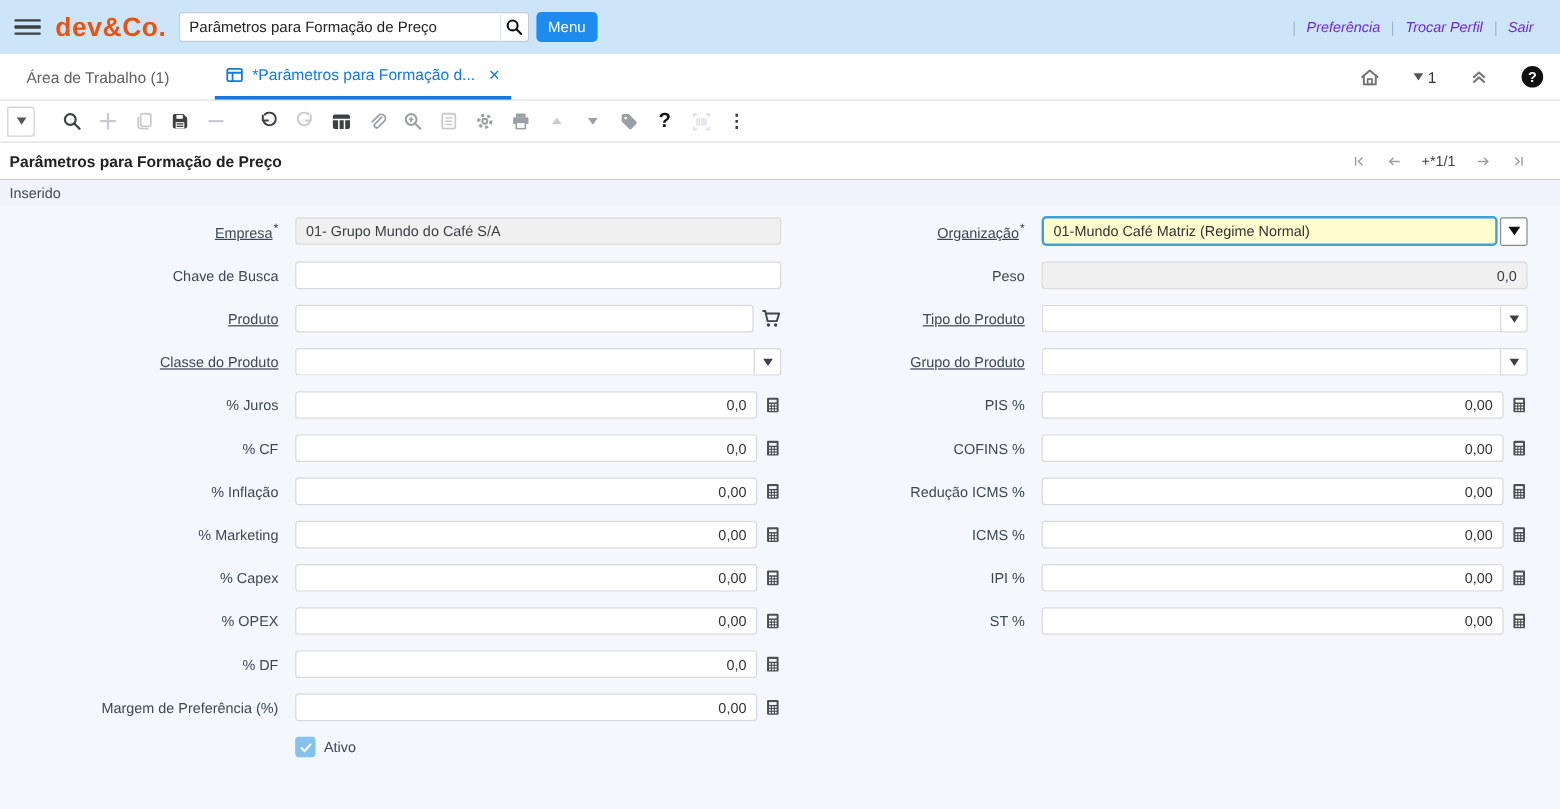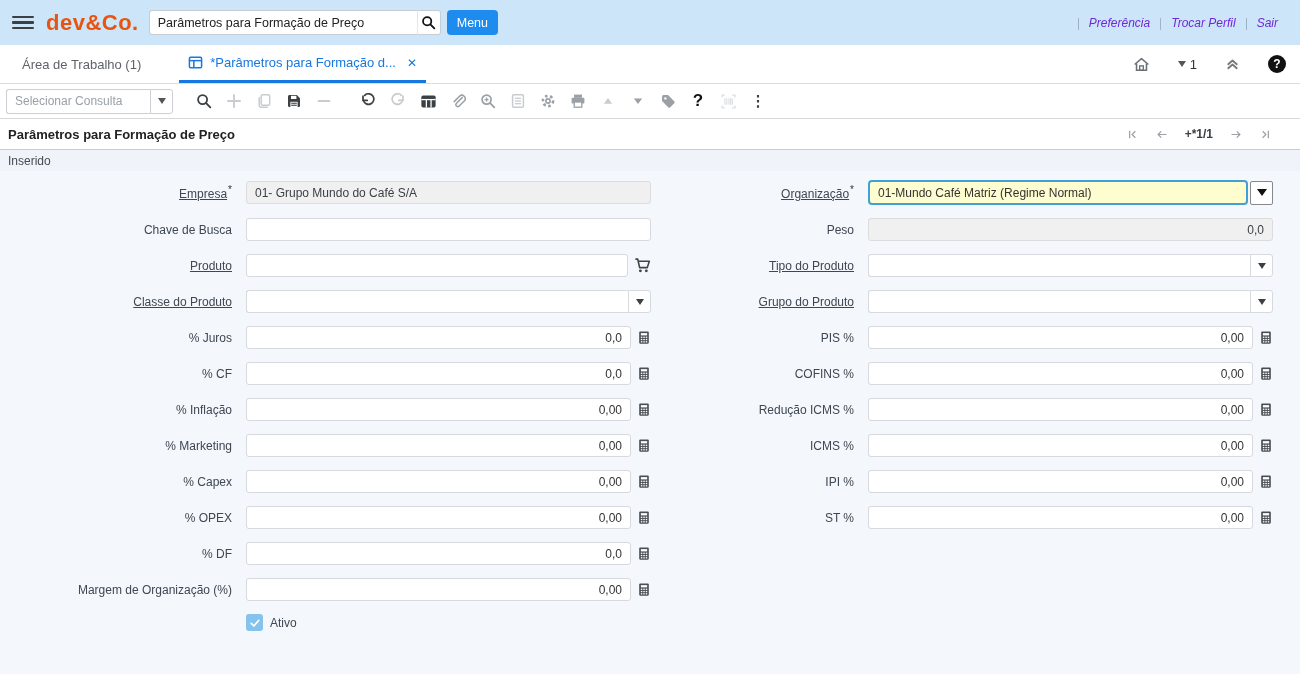--- a/index.html
+++ b/index.html
@@ -40,21 +40,21 @@
   .query-arrow { width:23px; height:25px; border:1px solid #ccd0d4; border-radius:0 3px 3px 0; background:#fff; display:flex; align-items:center; justify-content:center; cursor:pointer; }
   .tbtn { width:30px; height:28px; background:transparent; border:none; display:flex; align-items:center; justify-content:center; cursor:pointer; }
   .c-dark { color:#3c4043; } .c-med { color:#9aa0a6; } .c-light { color:#c8ccd0; } .c-xlight { color:#dcdfe2; }
   .qmark { font-size:17px; font-weight:bold; color:#111; }
   .dots { font-size:15px; font-weight:bold; color:#3c4043; letter-spacing:0; }
   .gapL { margin-left:14px; }
 
   
   .titlebar { height:31px; background:#fff; border-bottom:1px solid #c9ccd0; display:flex; align-items:center; padding:0 10px 0 8px; }
   .wtitle { font-size:13px; font-weight:bold; color:#222; }
-  .recnav { margin-left:auto; display:flex; align-items:center; gap:16px; padding-right:18px;font-weight:bold; }
+  .recnav { margin-left:auto; display:flex; align-items:center; gap:16px; padding-right:18px; }
   .recnav .nbtn { cursor:pointer; display:flex; align-items:center; }
   .recind { font-size:12px; color:#3c4043; }
   .statusbar { height:21px; background:#f0f4fa; display:flex; align-items:center; padding-left:8px; font-size:12px; color:#454b52; }
 
   
   .form { padding-top:9px; display:grid; grid-template-columns:204px 417px 205px auto; row-gap:13px; align-items:center;padding-left:36px; }
   .flabel { text-align:right; padding-right:8px; font-size:12px; color:#3e4752; white-space:nowrap; }
   .flabel .lnk { text-decoration:underline; cursor:pointer; }
   .flabel sup { font-size:10px; color:#333; margin-left:1px; }
   .fcell { display:flex; align-items:center; margin-left:6px; }
@@ -143,21 +143,20 @@
       </span>
     </div>
     <div class="help-circle">
         <span>?</span>
       </div>
   </div>
 </div>
 
 <div class="toolbar">
   <div class="querybox">
-    <input placeholder="Selecionar Consulta" style="">
     <div class="query-arrow">
         <span class="caret" style="border-top-color:#555"></span>
       </div>
   </div>
 
   <button class="tbtn c-dark">
       <span>
         <svg width="16" height="16" viewBox="0 0 16 16">
           <circle cx="6.6" cy="6.6" r="4.5" fill="none" stroke="currentColor" stroke-width="1.8"></circle>
           <line x1="10.1" y1="10.1" x2="14.3" y2="14.3" stroke="currentColor" stroke-width="1.9" stroke-linecap="round"></line>
@@ -739,21 +738,21 @@
                 <rect x="10" y="12.2" width="1.7" height="1.5"></rect>
               </g>
             </svg>
           </span>
         </button>
       </div>
     </div>
   <div></div>
     <div></div>
 
-  <div class="flabel"><span>Margem de Organização (%)</span></div>
+  <div class="flabel"><span>Margem de Preferência (%)</span></div>
   <div class="fcell">
       <div class="control">
         <input class="inp num" value="0,00" style="">
         <button class="icon-after">
           <span>
             <svg width="14" height="15" viewBox="0 0 16 16">
               <rect x="2.5" y="1" width="11" height="14" rx="1.2" fill="#4a4f55"></rect>
               <rect x="4.4" y="3" width="7.2" height="2.6" fill="#fff"></rect>
               <g fill="#fff">
                 <rect x="4.4" y="7" width="1.7" height="1.5"></rect>

